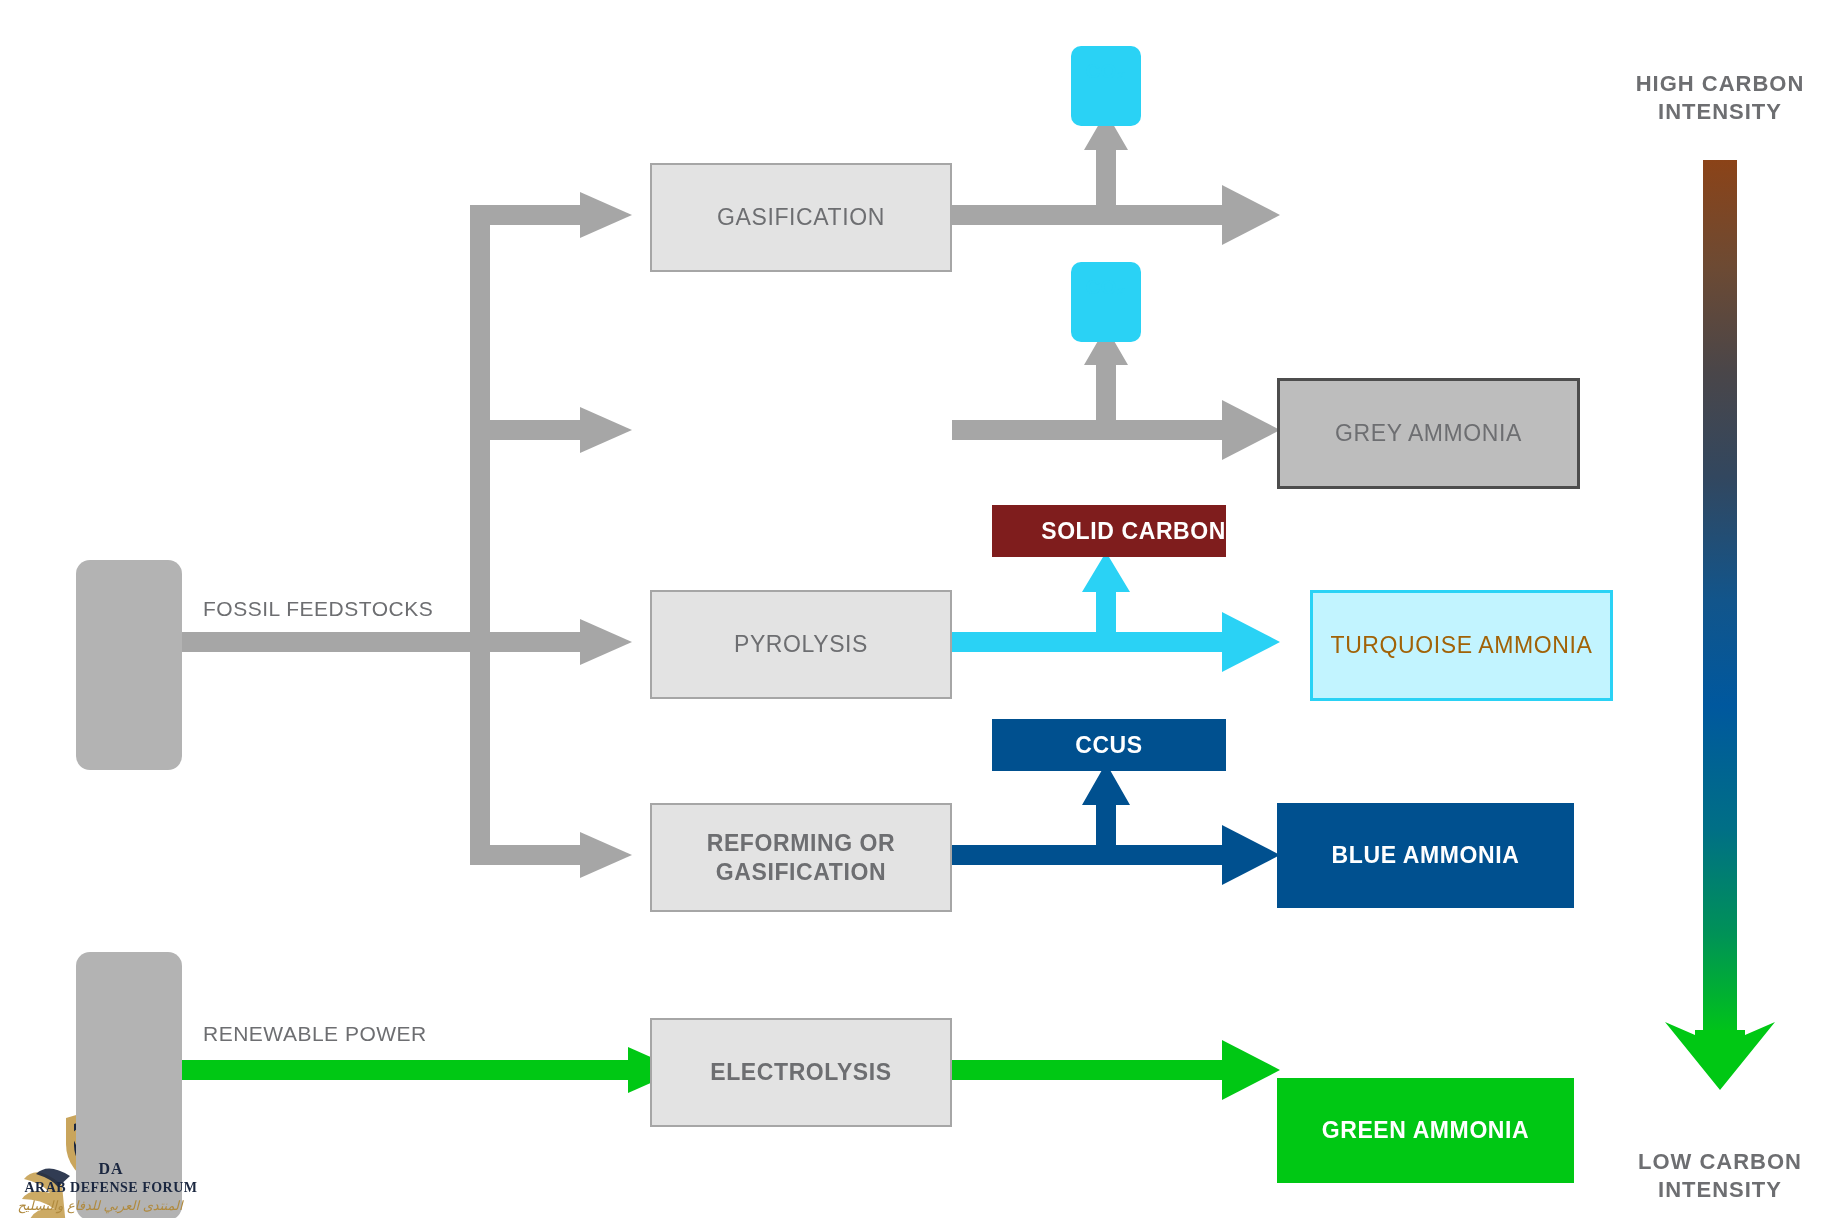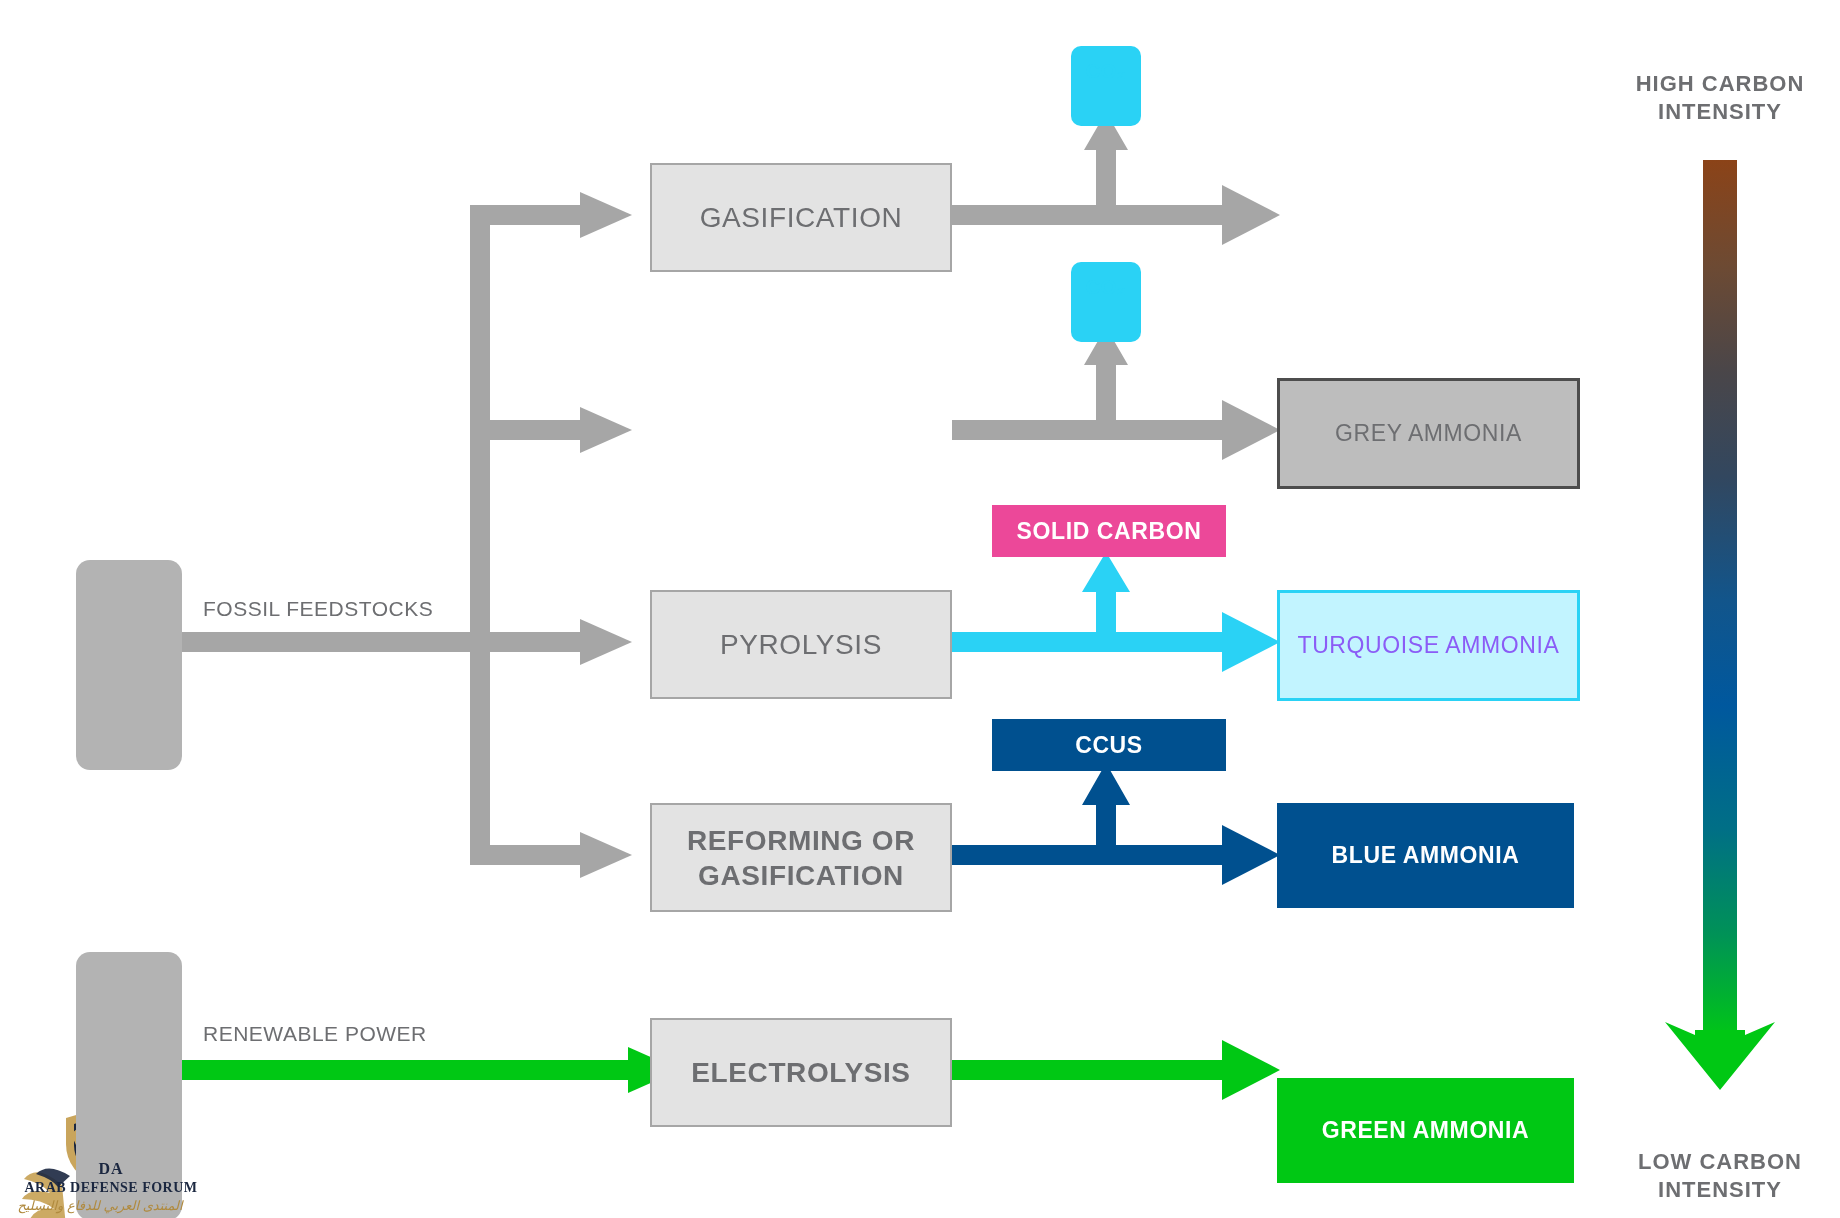--- a/index.html
+++ b/index.html
@@ -10,36 +10,36 @@
   .stage{position:absolute;left:0;top:0;width:1840px;height:1218px;}
   .src-tile{position:absolute;background:#b3b3b3;border-radius:14px;
             display:flex;flex-direction:column;align-items:center;
             justify-content:space-around;}
   .src-label{position:absolute;color:#6d6e71;font-size:21px;letter-spacing:.5px;
              white-space:nowrap;font-weight:400;}
 
   
   .proc{position:absolute;background:#e3e3e3;border:2px solid #a6a6a6;
         display:flex;align-items:center;justify-content:center;text-align:center;
-        color:#6d6e71;font-size:28px;letter-spacing:.6px;line-height:1.25;}
+        color:#6d6e71;font-size:23px;letter-spacing:.6px;line-height:1.25;}
   .proc.bold{font-weight:bold;}
 
   
   .prod{position:absolute;display:flex;align-items:center;justify-content:center;
         text-align:center;font-size:23px;letter-spacing:.6px;}
   .prod-brown{background:#ccab9e;border:3px solid #6b3418;color:#6d6e71;}
   .prod-grey{background:#bdbdbd;border:3px solid #4d4d4d;color:#6d6e71;}
-  .prod-turq{background:#c2f4ff;border:3px solid #2ad2f5;color:#8b5cf6;}
+  .prod-turq{background:#c2f4ff;border:3px solid #2ad2f5;color:#a16207;margin-left:33px;}
   .prod-blue{background:#00508f;color:#ffffff;font-weight:bold;}
   .prod-green{background:#00c814;color:#ffffff;font-weight:bold;}
 
   
   .chip{position:absolute;display:flex;align-items:center;justify-content:center;
         color:#ffffff;font-size:23px;font-weight:bold;letter-spacing:.6px;}
-  .chip-solid{background:#ec4899;}
+  .chip-solid{background:#7f1d1d;justify-content:flex-end;}
   .chip-ccus{background:#00508f;}
 
   
   .co2{position:absolute;background:#2ad2f5;border-radius:10px;}
 
   
   .wires{position:absolute;left:0;top:0;width:1840px;height:1218px;}
 
   
   .scale-label{position:absolute;width:260px;text-align:center;color:#6d6e71;

